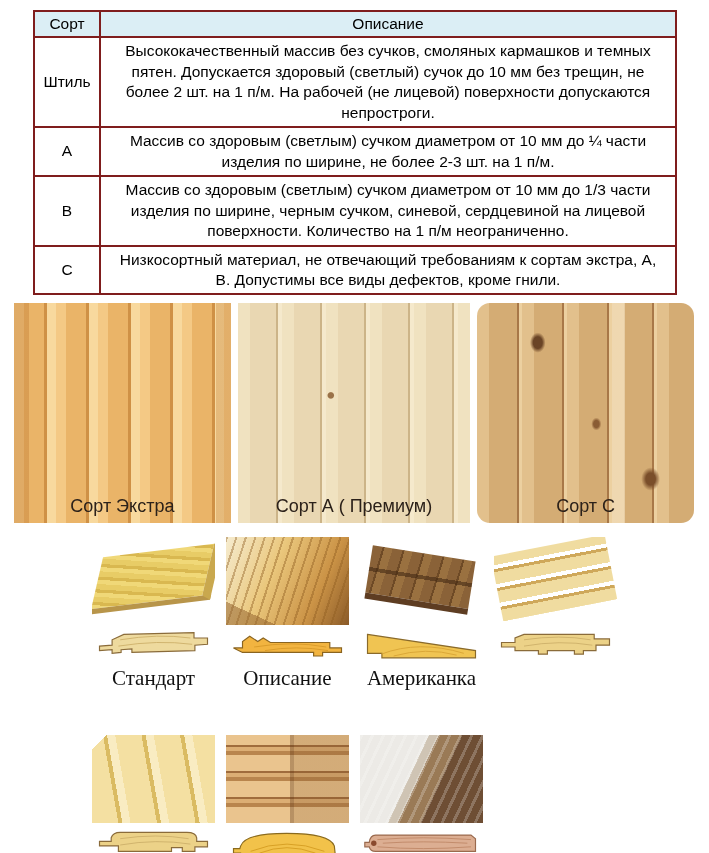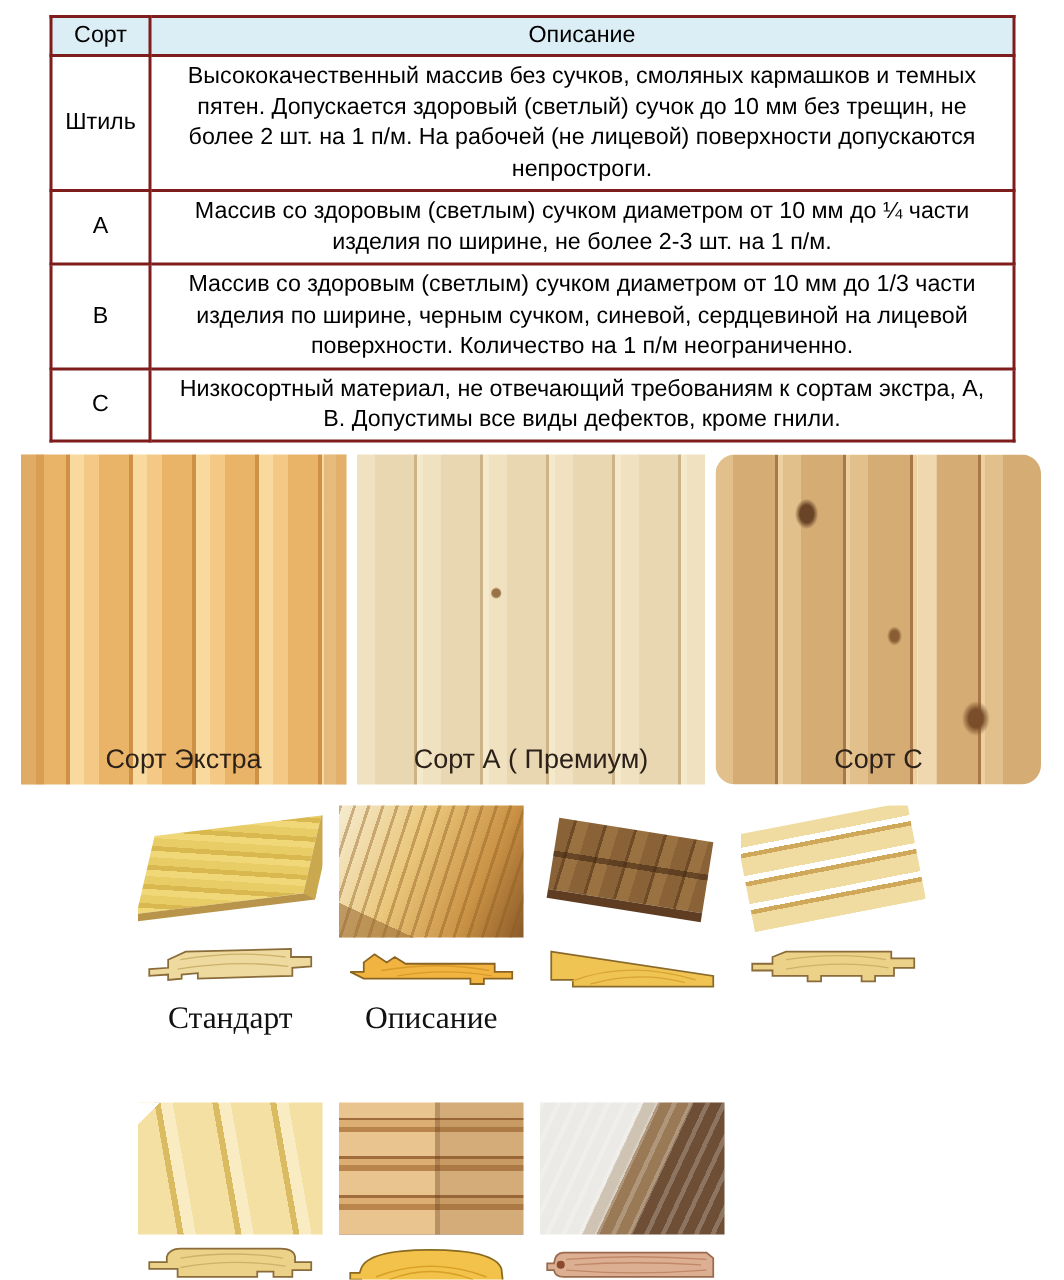--- a/index.html
+++ b/index.html
@@ -204,20 +204,21 @@
   </div>
 
   <div class="pitem">
     <div class="photo photo-amerikanka">
       <div class="obj"></div>
     </div>
     <svg class="cross" width="123" height="36" viewBox="0 0 130 40">
       <path d="M5,6 L125,24 L125,32 L21,32 L21,27 L5,27 Z" fill="#f0c452" stroke="#8a6a2a" stroke-width="1.3"></path>
       <path d="M20,28 Q62,12 112,27 M34,30 Q70,20 104,29" fill="none" stroke="#d8a434" stroke-width="1"></path>
     </svg>
+    <div class="pname">Американка</div>
   </div>
 
   <div class="pitem">
     <div class="photo photo-evro">
       <div class="obj"></div>
     </div>
     <svg class="cross" width="123" height="36" viewBox="0 0 130 40">
       <path d="M5,15 L20,15 L20,10 L30,6 L108,6 L108,11 L125,11 L125,18 L110,18 L110,24 L96,24 L96,28 L86,28 L86,24 L56,24 L56,28 L46,28 L46,24 L20,24 L20,20 L5,20 Z" fill="#ecd288" stroke="#8a6b3a" stroke-width="1.3"></path>
       <path d="M30,12 Q70,6 104,12 M30,19 Q70,12 106,18" fill="none" stroke="#cdb06a" stroke-width="1"></path>
     </svg>

